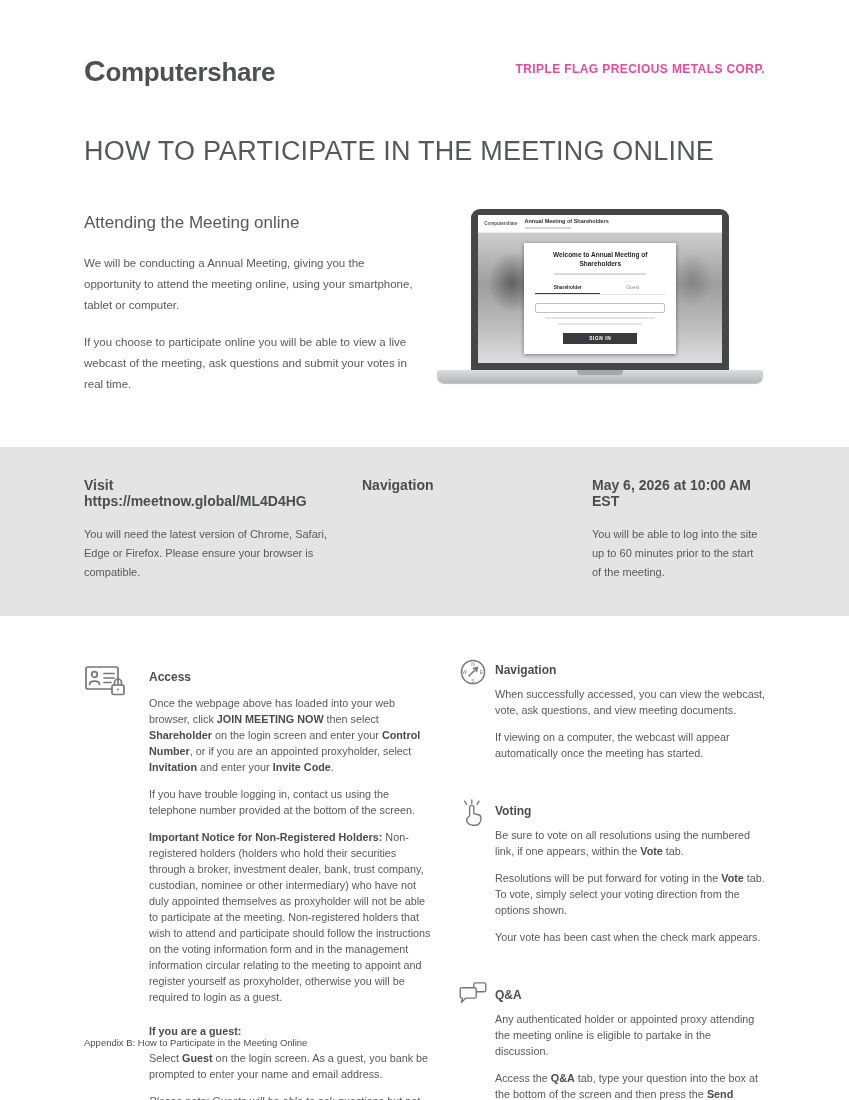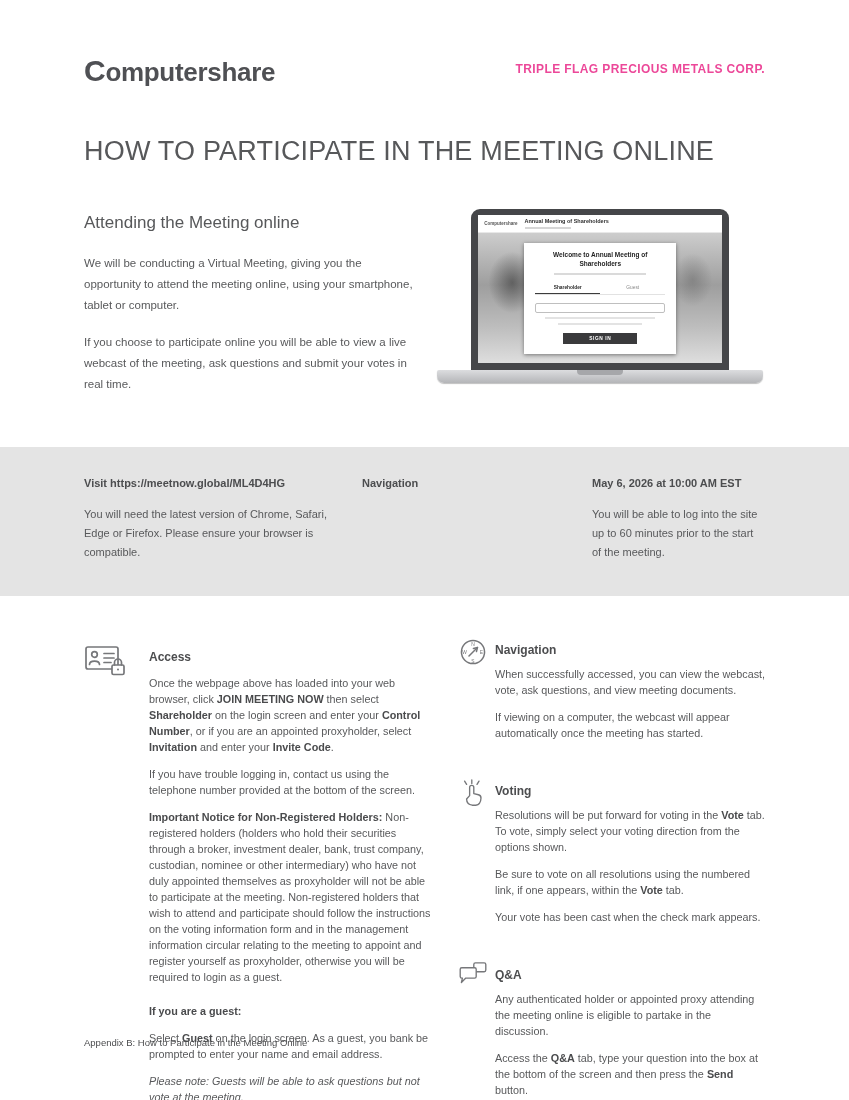--- a/index.html
+++ b/index.html
@@ -53,21 +53,21 @@
   .card-line.w1 { width:110px; }
   .card-line.w2 { width:84px; }
   .card-btn { margin:8px auto 0 auto; width:74px; height:11px; background:#3a3a3c; color:#fff;
     font-size:4.8px; font-weight:bold; letter-spacing:.6px; line-height:11px; }
   .lap-base { position:relative; width:326px; height:13px; margin:0 auto;
     background:linear-gradient(#dcdddf,#b4b5b8); border-radius:2px 2px 7px 7px; box-shadow:0 1px 1px rgba(0,0,0,.25); }
   .lap-notch { position:absolute; left:50%; top:0; transform:translateX(-50%); width:46px; height:5px; background:#a6a7aa; border-radius:0 0 4px 4px; }
 
   
   .band { display:flex; margin-top:36px; background:#e4e4e4; padding:30px 84px 34px 84px; }
-  .band-col h3 { margin:0 0 16px 0; font-size:11px; font-weight:bold; color:#4c4d4f; }
+  .band-col h3 { margin:0 0 16px 0; font-size:14px; font-weight:bold; color:#4c4d4f; }
   .band-col p { margin:0; font-size:11px; line-height:1.75; color:#58595b; }
   .col-visit { width:250px; margin-right:28px; }
   .col-participate { width:198px; margin-right:32px; }
   .col-when { flex:1; }
 
   
   .sections { display:flex; padding:0 83px; margin-top:40px; }
   .col-left { width:348px; margin-right:26px; }
   .col-right { flex:1; }
   .section { display:flex; align-items:flex-start; }
@@ -102,21 +102,21 @@
     </div>
     <div class="company">TRIPLE FLAG PRECIOUS METALS CORP.</div>
   </header>
 
   <h1 class="page-title">HOW TO PARTICIPATE IN THE MEETING ONLINE</h1>
 
   <section class="attending">
     <div class="attending-text">
       <h2>Attending the Meeting online</h2>
       <div class="att-paras">
-          <p>We will be conducting a Virtual Meeting, giving you the opportunity to attend the meeting online, using your smartphone, tablet or computer.</p>
+          <p>We will be conducting a Annual Meeting, giving you the opportunity to attend the meeting online, using your smartphone, tablet or computer.</p>
           <p>If you choose to participate online you will be able to view a live webcast of the meeting, ask questions and submit your votes in real time.</p>
         </div>
     </div>
 
     <div class="laptop">
       <div class="lap-screen">
         <div class="lap-display">
           <div class="scr-top">
             <span class="scr-brand">Computershare</span>
             <div>
@@ -215,22 +215,22 @@
       <div class="section">
         <div class="sec-icon">
           <svg class="icon" width="32" height="34" viewBox="0 0 40 40">
             <path d="M12 8 L9.5 4 M18.5 7 V2.5 M25 8 L27.5 4"></path>
             <path d="M15.8 22 V11.8 a2.6 2.6 0 0 1 5.2 0 V19.5 l5.8 1.4 a4.2 4.2 0 0 1 3.2 4.1 c-.2 4.5 -2 8.5 -6.5 9 h-4.5 c-4.5 -.8 -7 -3.8 -7 -7.8 z"></path>
           </svg>
         </div>
         <div class="sec-body">
           <h3 class="sec-heading">Voting</h3>
           <div class="sec-paras">
+              <p><span>Be sure to vote on all resolutions using the numbered link, if one appears, within the </span><span class="b">Vote</span><span> tab.</span></p>
               <p><span>Resolutions will be put forward for voting in the </span><span class="b">Vote</span><span> tab. To vote, simply select your voting direction from the options shown.</span></p>
-              <p><span>Be sure to vote on all resolutions using the numbered link, if one appears, within the </span><span class="b">Vote</span><span> tab.</span></p>
               <p><span>Your vote has been cast when the check mark appears.</span></p>
             </div>
         </div>
       </div>
 
       <div class="section">
         <div class="sec-icon">
           <svg class="icon" width="32" height="27" viewBox="0 0 40 33">
             <rect x="21" y="2" width="15" height="11" rx="2"></rect>
             <path d="M6 8 h16 a2 2 0 0 1 2 2 v9 a2 2 0 0 1 -2 2 h-11 l-5.5 5.5 l1.3 -5.5 H6 a2 2 0 0 1 -2 -2 v-9 a2 2 0 0 1 2 -2 z" fill="#fff"></path>

